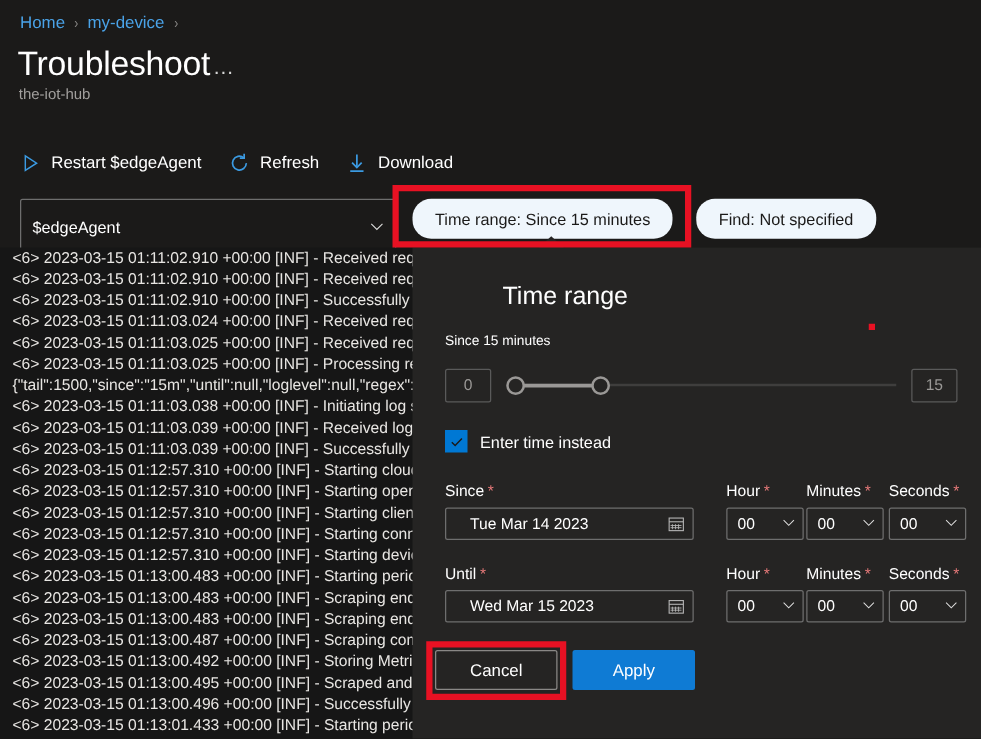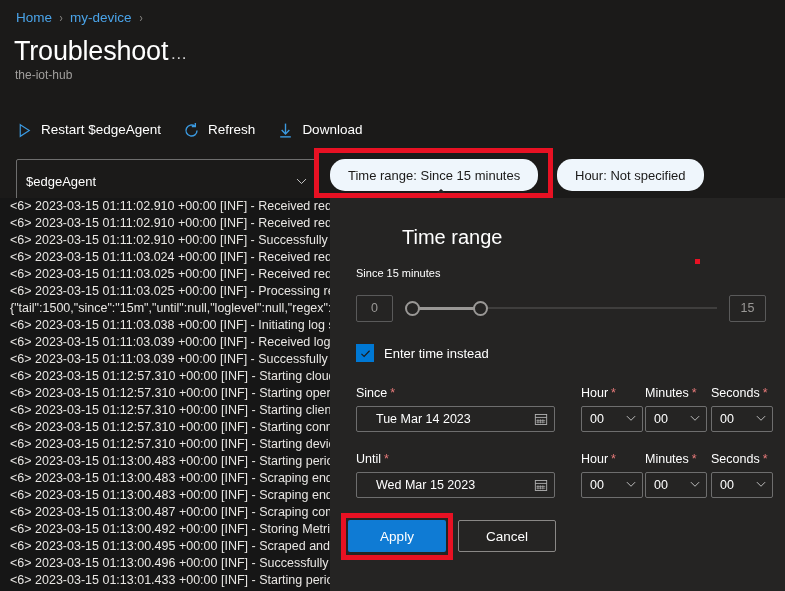--- a/index.html
+++ b/index.html
@@ -296,21 +296,21 @@
   <div class="filterbar">
     <div class="module-select">
       <span class="lbl">$edgeAgent</span>
       <span class="chev">
         <svg viewBox="0 0 16 16" width="13" height="13">
           <path d="M2.5 5 L8 10.5 L13.5 5" fill="none" stroke="#dcdcdc" stroke-width="1.1"></path>
         </svg>
       </span>
     </div>
     <button class="pill" id="pill-timerange">Time range: Since 15 minutes</button>
-    <button class="pill" id="pill-find">Hour: Not specified</button>
+    <button class="pill" id="pill-find">Find: Not specified</button>
   </div>
 
   <div class="logarea">
     <div id="log-lines">
         <div class="logline">&lt;6&gt; 2023-03-15 01:11:02.910 +00:00 [INF] - Received request to get logs</div>
         <div class="logline">&lt;6&gt; 2023-03-15 01:11:02.910 +00:00 [INF] - Received request for module logs</div>
         <div class="logline">&lt;6&gt; 2023-03-15 01:11:02.910 +00:00 [INF] - Successfully obtained logs</div>
         <div class="logline">&lt;6&gt; 2023-03-15 01:11:03.024 +00:00 [INF] - Received request to get logs</div>
         <div class="logline">&lt;6&gt; 2023-03-15 01:11:03.025 +00:00 [INF] - Received request for module logs</div>
         <div class="logline">&lt;6&gt; 2023-03-15 01:11:03.025 +00:00 [INF] - Processing request with options</div>
@@ -465,20 +465,20 @@
             </svg>
           </span>
         </div>
       </div>
     </div>
   </div>
 
   <div class="red-dot"></div>
 
   <div class="actions">
+    <button class="btn btn-secondary">Cancel</button>
     <button class="btn btn-primary">Apply</button>
-    <button class="btn btn-secondary">Cancel</button>
   </div>
 
   <div class="annot" id="annot-timerange"></div>
   <div class="annot" id="annot-apply"></div>
 
 </div>
 
 </body></html>

